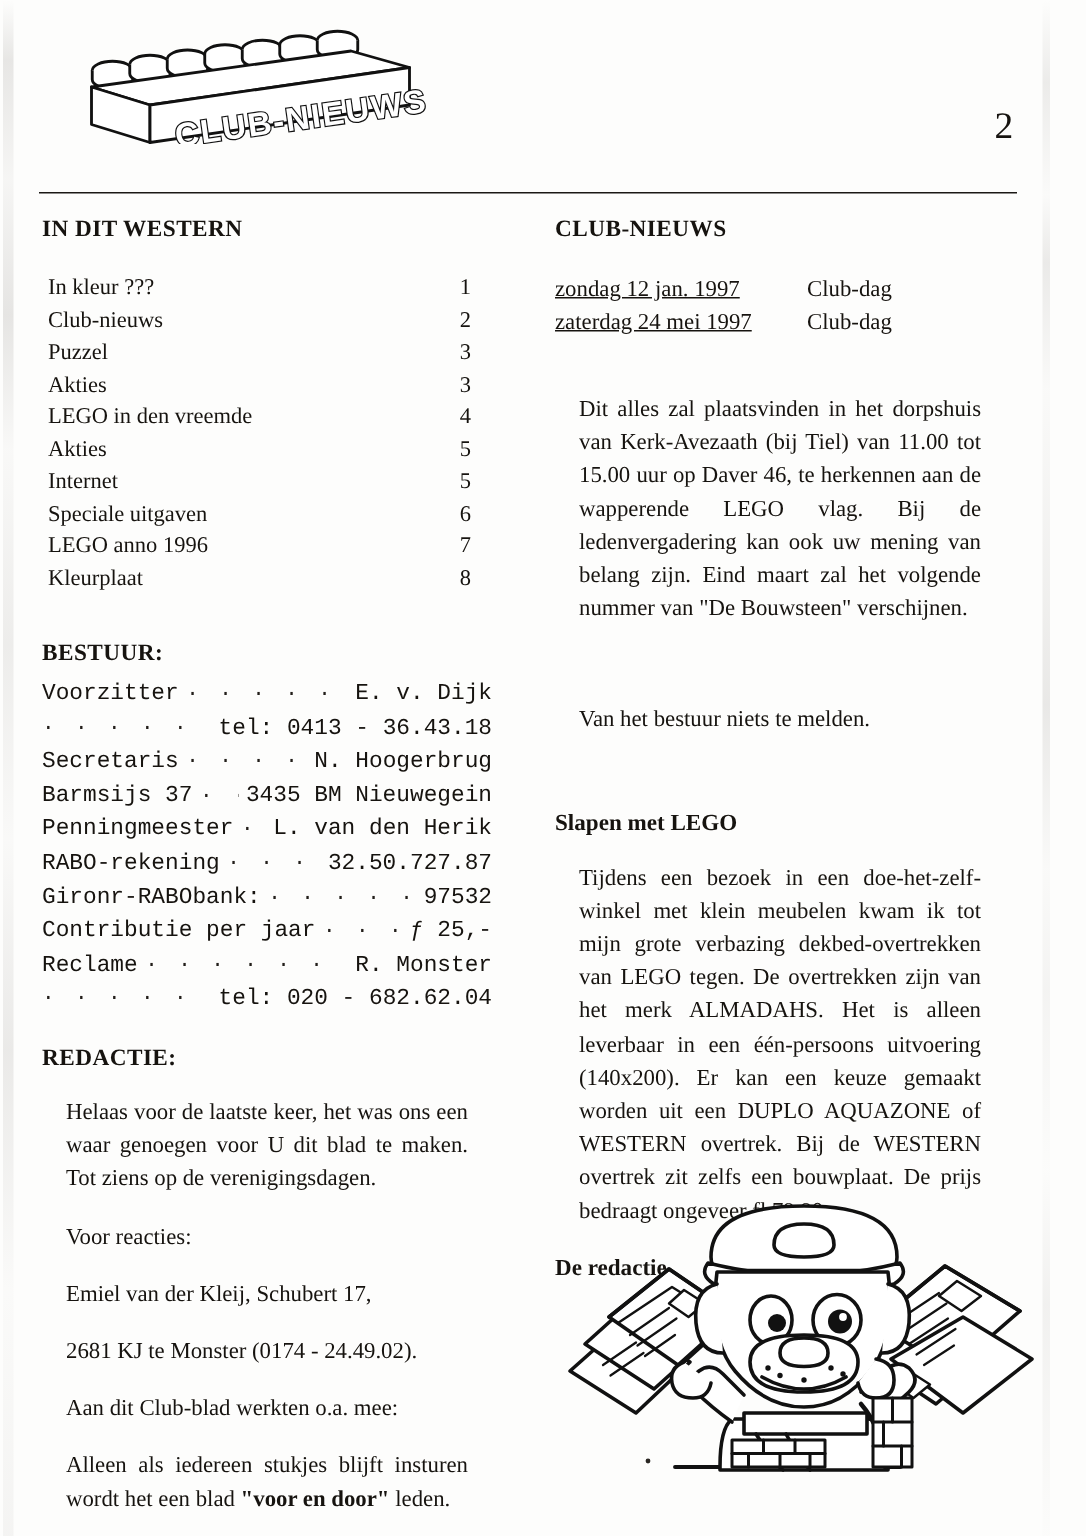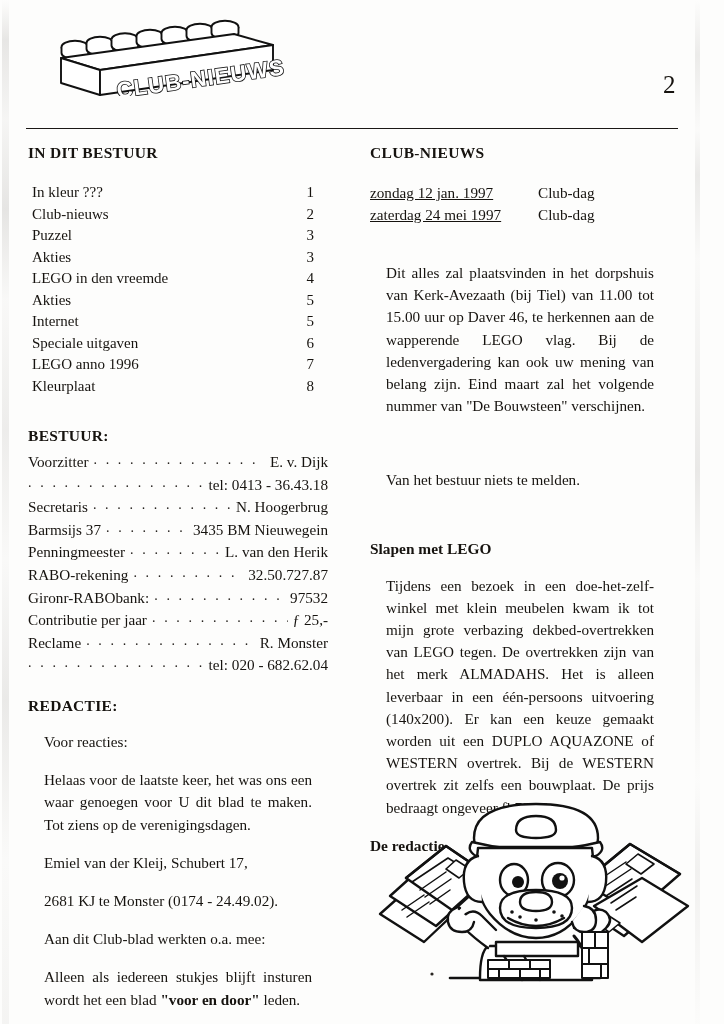--- a/index.html
+++ b/index.html
@@ -119,20 +119,21 @@
   .toc li .p { padding-right: 14px; }
 
   
   .block { margin-top: 4px; }
   .row {
     font-size: 15.2px;
     line-height: 22.6px;
     display: flex;
     align-items: flex-start;
     white-space: nowrap;
+    font-family: Liberation Mono, monospace;
   }
   .row .lbl { flex: 0 0 auto; }
   .row .dots {
     flex: 1 1 auto;
     overflow: hidden;
     margin: 0 5px;
     letter-spacing: 2.6px;
     font-size: 14px;
     color: #221e1a;
     transform: translateY(-2px);
@@ -230,21 +231,21 @@
       </g>
     </svg>
   </div>
 
   <div class="page-number">2</div>
 
   <div class="rule"></div>
 
   <div class="col-left">
 
-    <h2 class="section-title">IN DIT BESTUUR</h2>
+    <h2 class="section-title">IN DIT WESTERN</h2>
     <div class="heading-gap"></div>
 
     <ul class="toc">
       <li>
         <span class="t">In kleur ???</span>
         <span class="p">1</span>
       </li>
       <li>
         <span class="t">Club-nieuws</span>
         <span class="p">2</span>
@@ -335,23 +336,23 @@
       <div class="row right-only">
         <span class="dots">. . . . . . . . . . . . . . . . . . . . . . . . . .</span>
         <span class="val">tel: 020 - 682.62.04</span>
       </div>
     </div>
 
     <div class="spacer-md"></div>
 
     <h2 class="section-title">REDACTIE:</h2>
 
+    <p class="body">Helaas voor de laatste keer, het was ons een waar genoegen voor U dit blad te maken. Tot ziens op de verenigingsdagen.</p>
+
     <p class="body tight">Voor reacties:</p>
-
-    <p class="body">Helaas voor de laatste keer, het was ons een waar genoegen voor U dit blad te maken. Tot ziens op de verenigingsdagen.</p>
 
     <p class="body tight">Emiel van der Kleij, Schubert 17,</p>
 
     <p class="body tight">2681 KJ te Monster (0174 - 24.49.02).</p>
 
     <p class="body tight">Aan dit Club-blad werkten o.a. mee:</p>
 
     <p class="body"><span>Alleen als iedereen stukjes blijft insturen wordt het een blad </span><span class="bold">"voor en door"</span><span> leden.</span></p>
 
     <div class="block">

